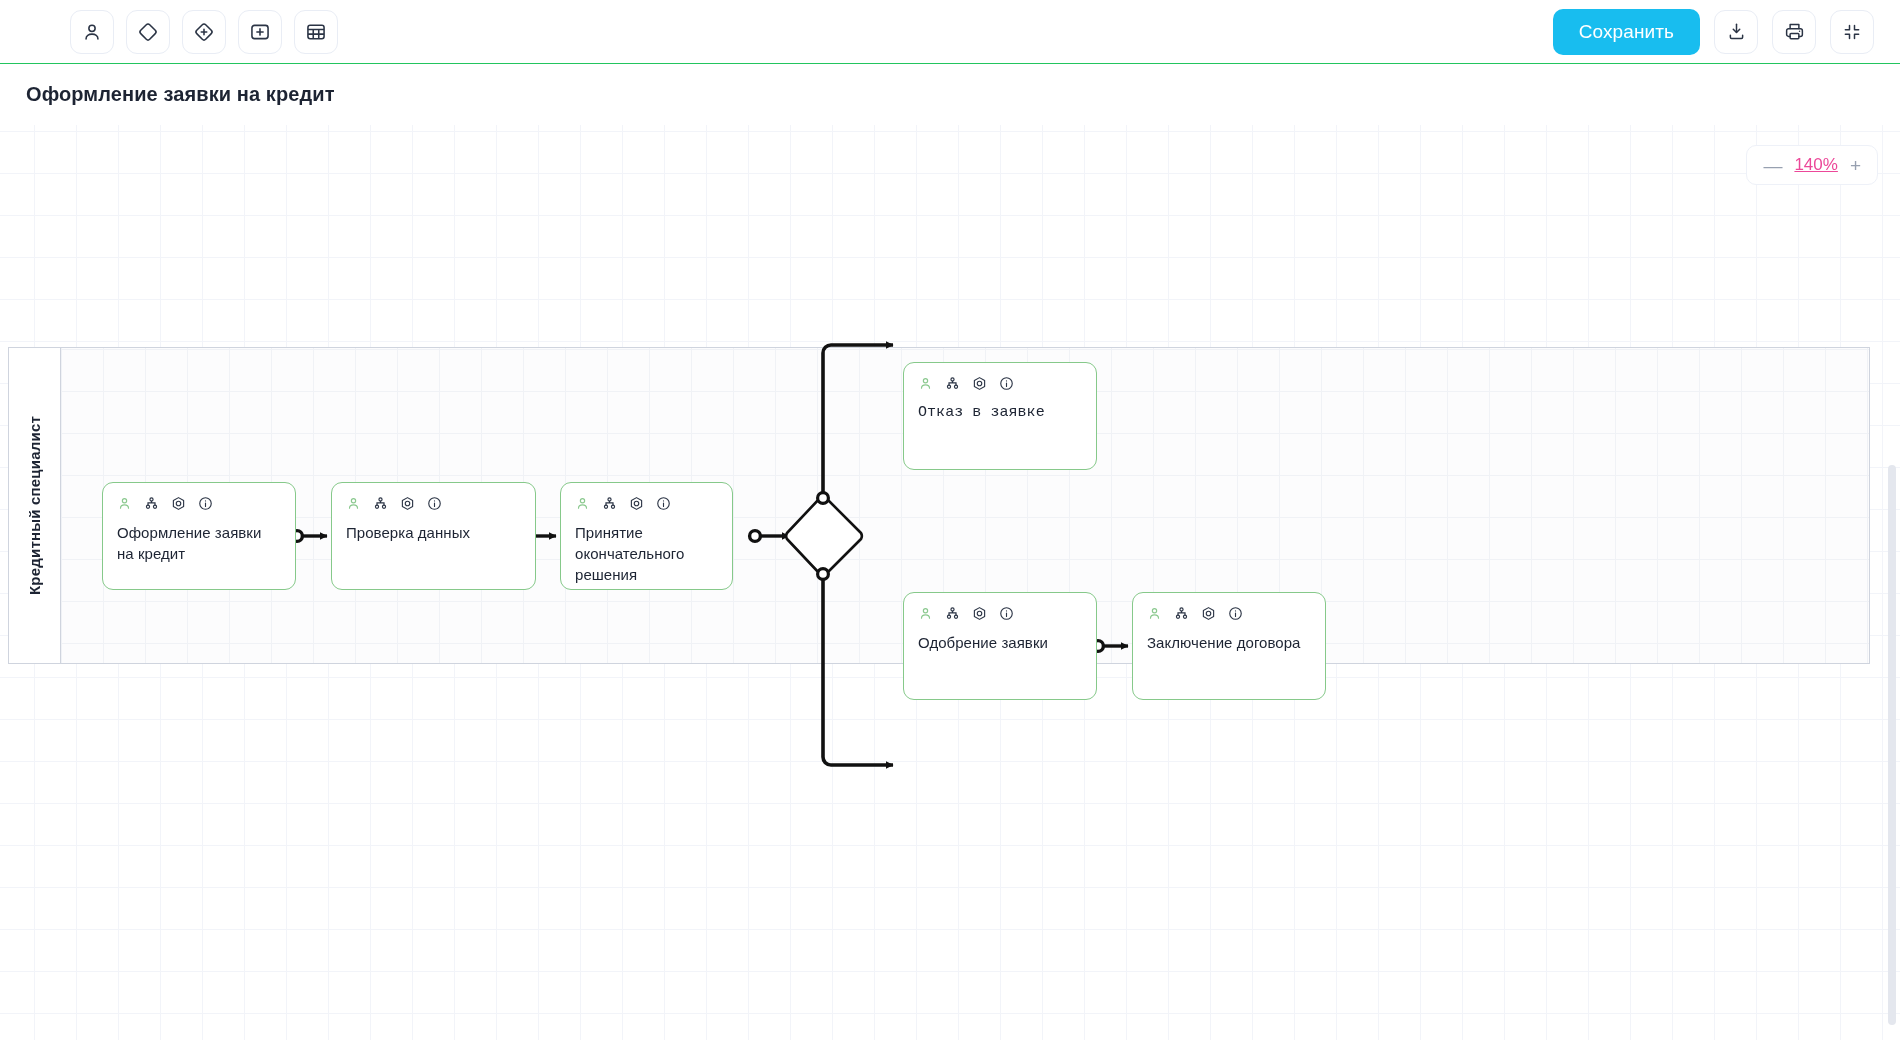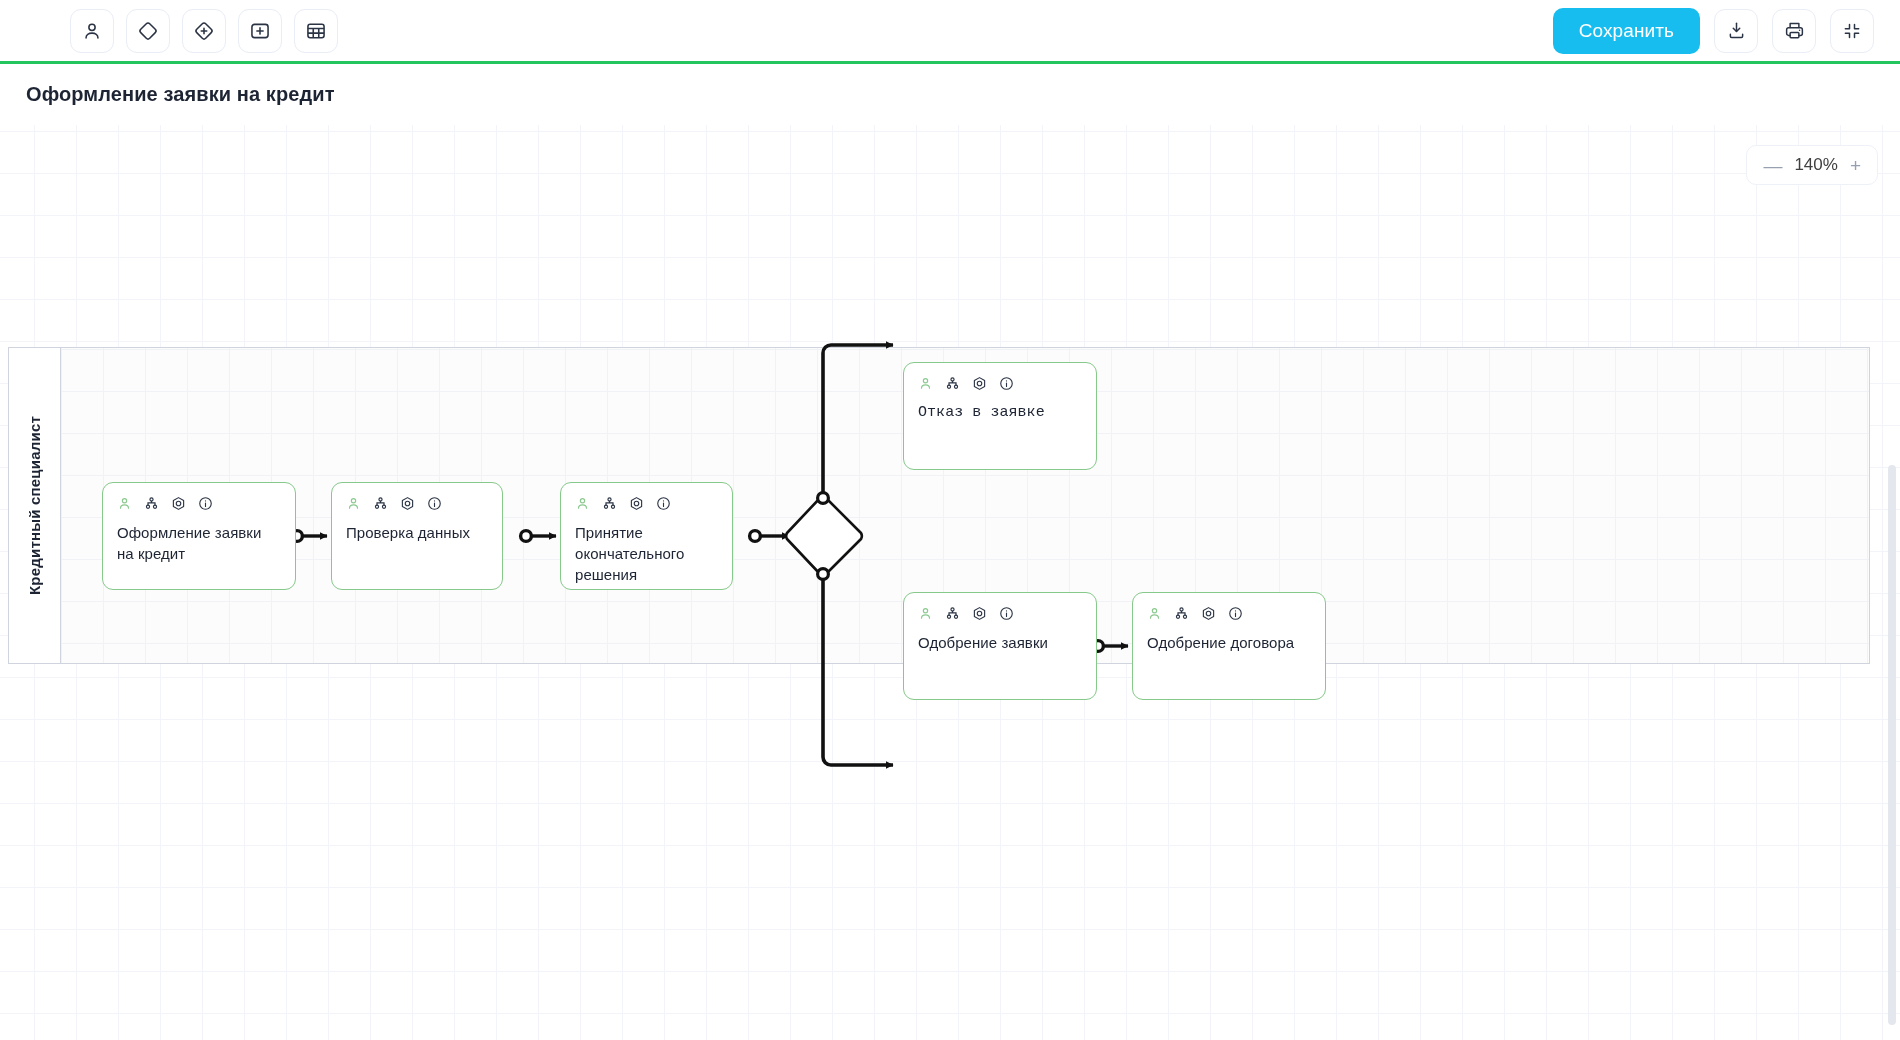--- a/index.html
+++ b/index.html
@@ -10,21 +10,21 @@
     background: #ffffff;
     font-family: "Liberation Sans", "DejaVu Sans", sans-serif;
   }
 
   
   .toolbar {
     position: absolute; left: 0; top: 0;
     width: 1900px; height: 64px;
     background: #ffffff;
     display: flex; align-items: center;
-    border-bottom: 3px solid #22c55e;
+    border-bottom: 1px solid #22c55e;
     padding-left: 44px;
   }
   .tb-left { display: flex; align-items: center; gap: 12px; margin-left: 26px; }
   .tb-right { display: flex; align-items: center; gap: 14px; margin-left: auto; margin-right: 26px; }
 
   .icon-btn {
     width: 44px; height: 44px;
     border: 1px solid #e9edf5;
     border-radius: 11px;
     background: #ffffff;
@@ -81,21 +81,21 @@
     height: 40px; padding: 0 16px;
     background: #ffffff;
     border: 1px solid #eef1f8;
     border-radius: 10px;
     display: flex; align-items: center; gap: 12px;
     color: #8a94a6;
     font-size: 17px;
     z-index: 30;
   }
   .zoom-btn { cursor: pointer; user-select: none; font-size: 19px; line-height: 1; color:#97a0b0;}
-  .zoom-val { color: #404040; font-size: 17px; }
+  .zoom-val { color: #ec4899; font-size: 17px; text-decoration: underline; }
 
   
   .lane {
     position: absolute;
     left: 8px; top: 222px;
     width: 1862px; height: 317px;
     border: 1px solid #cfd4de;
     background: transparent;
   }
   .lane-header {
@@ -329,21 +329,21 @@
           <svg width="15" height="15" viewBox="0 0 24 24" fill="none" stroke="#2b3445" stroke-width="1.8" stroke-linecap="round">
             <circle cx="12" cy="12" r="9.2"></circle>
             <path d="M12 11.2v5.4"></path>
             <circle cx="12" cy="7.9" r=".95" fill="#2b3445" stroke="none"></circle>
           </svg>
         </span>
     </div>
     <div class="node-label">Оформление заявки на кредит</div>
   </div>
 
-  <div class="node" style="left:331px; top:357px; width:172px; height:108px;">
+  <div class="node" style="left:331px; top:357px; width:205px; height:108px;">
     <div class="node-icons">
       <span>
           <svg width="15" height="15" viewBox="0 0 24 24" fill="none" stroke="#8bc98f" stroke-width="1.9" stroke-linecap="round" stroke-linejoin="round">
             <circle cx="12" cy="7.6" r="3.4"></circle>
             <path d="M5.6 19.6c0-3.4 2.9-5.3 6.4-5.3s6.4 1.9 6.4 5.3"></path>
           </svg>
         </span>
       <span>
           <svg width="15" height="15" viewBox="0 0 24 24" fill="none" stroke="#2b3445" stroke-width="1.9" stroke-linecap="round">
             <circle cx="12" cy="5.6" r="2.5"></circle>
@@ -491,17 +491,17 @@
           </svg>
         </span>
       <span>
           <svg width="15" height="15" viewBox="0 0 24 24" fill="none" stroke="#2b3445" stroke-width="1.8" stroke-linecap="round">
             <circle cx="12" cy="12" r="9.2"></circle>
             <path d="M12 11.2v5.4"></path>
             <circle cx="12" cy="7.9" r=".95" fill="#2b3445" stroke="none"></circle>
           </svg>
         </span>
     </div>
-    <div class="node-label">Одобрение договора</div>
+    <div class="node-label">Заключение договора</div>
   </div>
 
   <div class="vscroll"></div>
 </div>
 
 </body></html>

